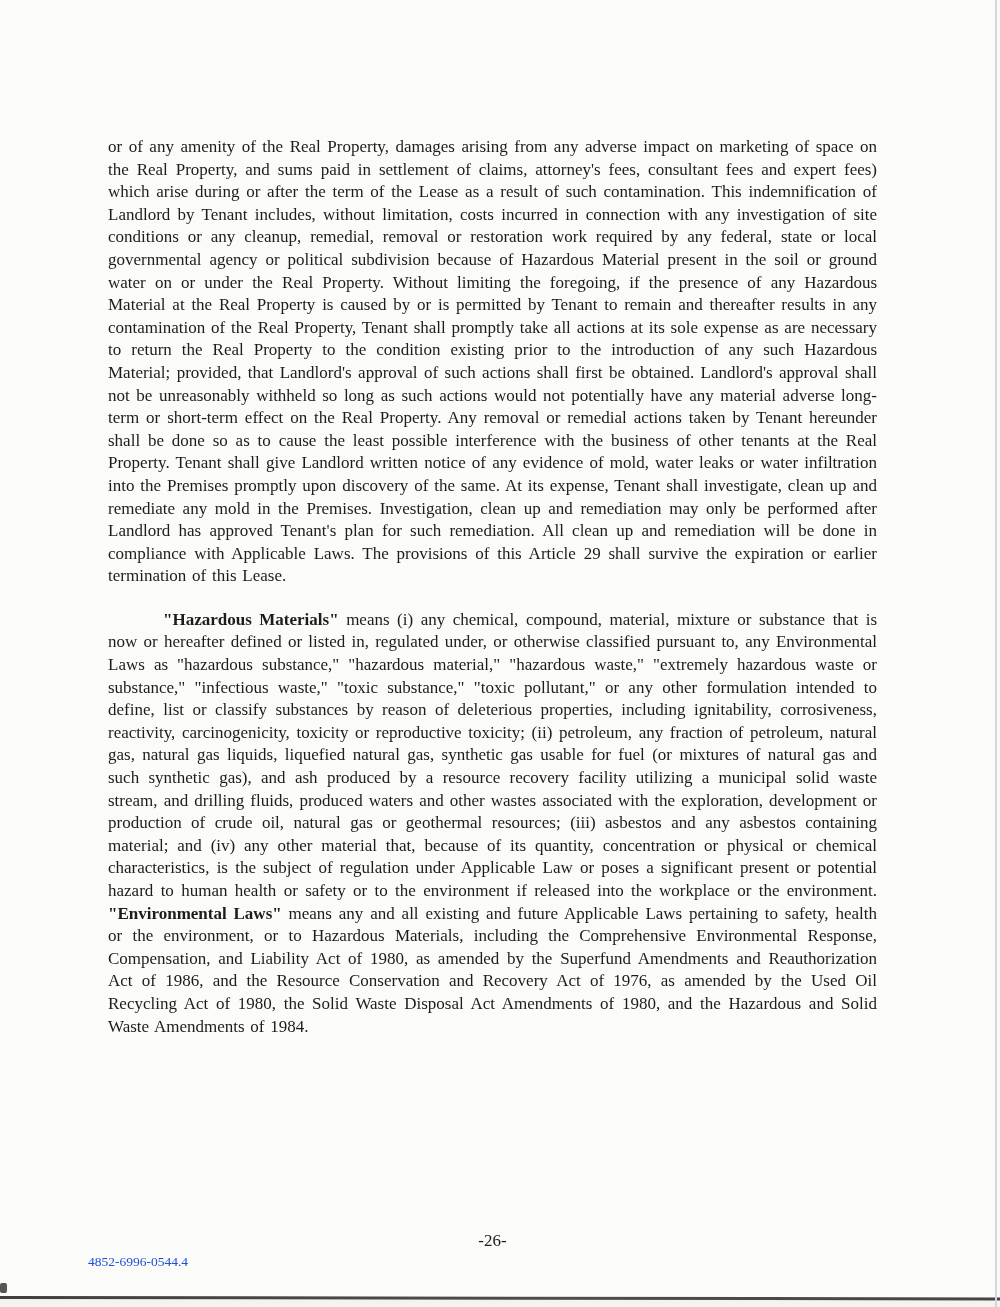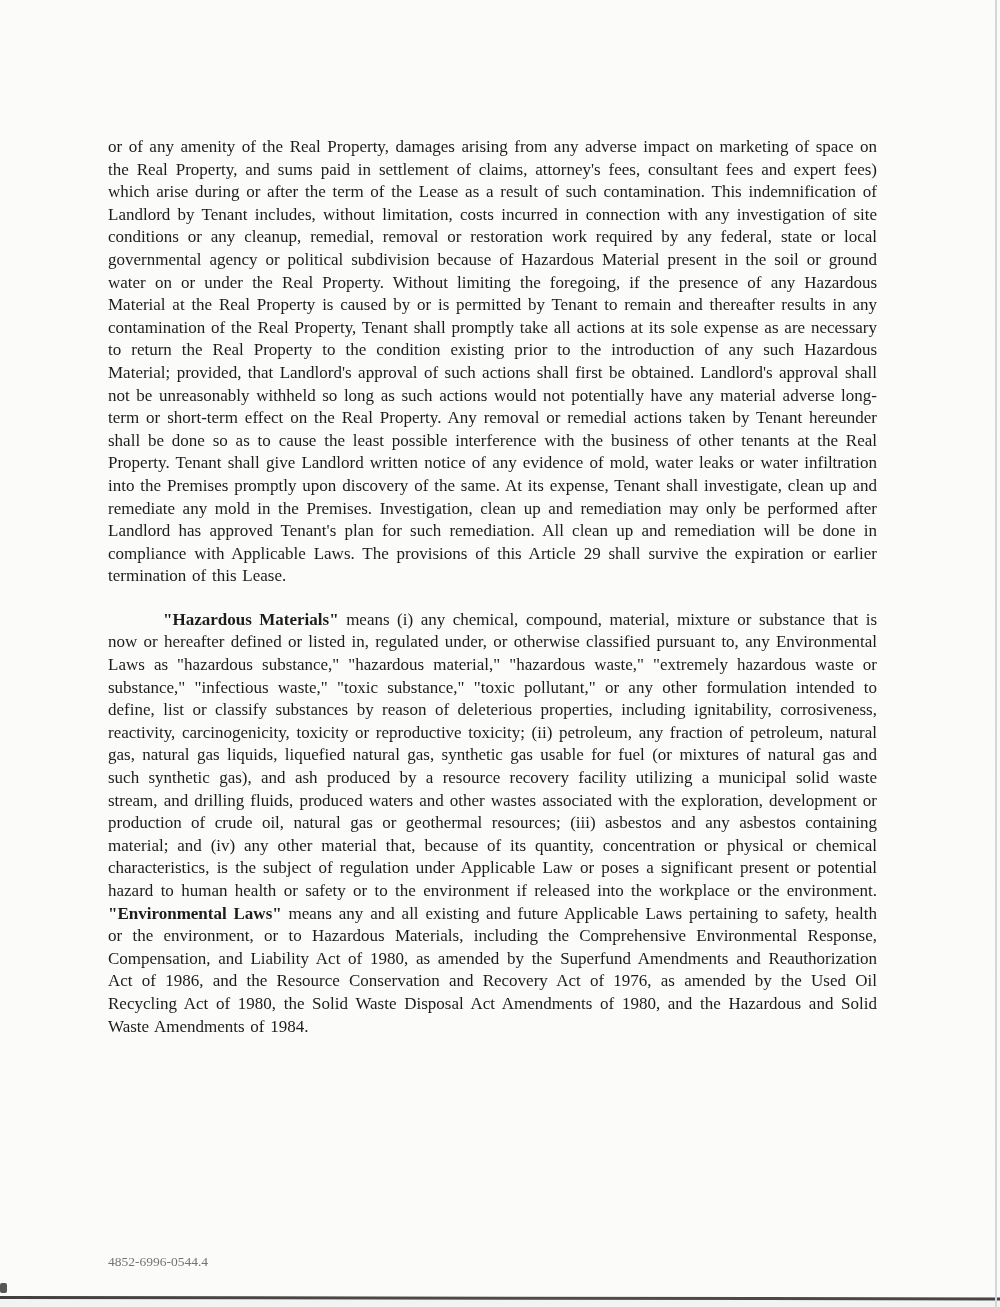--- a/index.html
+++ b/index.html
@@ -54,25 +54,25 @@
     left: 108px;
     top: 1231px;
     width: 769px;
     text-align: center;
     font-family: "Liberation Serif", "DejaVu Serif", serif;
     font-size: 17px;
     color: #1c1c1c;
   }
   .doc-number {
     position: absolute;
-    left: 108px;
+    left: 88px;
     top: 1254px;
     font-family: "Liberation Serif", "DejaVu Serif", serif;
     font-size: 13.5px;
-    color: #737373;
+    color: #1d4ed8;
   }
   .scan-edge-bottom {
     position: absolute;
     left: 0;
     top: 1296px;
     width: 1000px;
     height: 3px;
     background: linear-gradient(to right, #3f3f3f, #4d4d4d 55%, #454545);
     transform: rotate(0.08deg);
     transform-origin: left center;
@@ -114,20 +114,21 @@
       <feColorMatrix type="matrix" values="0 0 0 0 0.55  0 0 0 0 0.55  0 0 0 0 0.53  0 0 0 0.05 0"></feColorMatrix>
     </filter>
     <rect width="1000" height="1307" filter="url(#paperNoise)"></rect>
   </svg>
 
   <div class="text-block">
     <p class="para">or of any amenity of the Real Property, damages arising from any adverse impact on marketing of space on the Real Property, and sums paid in settlement of claims, attorney's fees, consultant fees and expert fees) which arise during or after the term of the Lease as a result of such contamination. This indemnification of Landlord by Tenant includes, without limitation, costs incurred in connection with any investigation of site conditions or any cleanup, remedial, removal or restoration work required by any federal, state or local governmental agency or political subdivision because of Hazardous Material present in the soil or ground water on or under the Real Property.  Without limiting the foregoing, if the presence of any Hazardous Material at the Real Property is caused by or is permitted by Tenant to remain and thereafter results in any contamination of the Real Property, Tenant shall promptly take all actions at its sole expense as are necessary to return the Real Property to the condition existing prior to the introduction of any such Hazardous Material; provided, that Landlord's approval of such actions shall first be obtained. Landlord's approval shall not be unreasonably withheld so long as such actions would not potentially have any material adverse long-term or short-term effect on the Real Property.  Any removal or remedial actions taken by Tenant hereunder shall be done so as to cause the least possible interference with the business of other tenants at the Real Property.  Tenant shall give Landlord written notice of any evidence of mold, water leaks or water infiltration into the Premises promptly upon discovery of the same.  At its expense, Tenant shall investigate, clean up and remediate any mold in the Premises.  Investigation, clean up and remediation may only be performed after Landlord has approved Tenant's plan for such remediation.  All clean up and remediation will be done in compliance with Applicable Laws.  The provisions of this Article 29 shall survive the expiration or earlier termination of this Lease.</p>
     <p class="para indent-first"><span class="bold">"Hazardous Materials"</span><span> means (i) any chemical, compound, material, mixture or substance that is now or hereafter defined or listed in, regulated under, or otherwise classified pursuant to, any Environmental Laws as "hazardous substance," "hazardous material," "hazardous waste," "extremely hazardous waste or substance," "infectious waste," "toxic substance," "toxic pollutant," or any other formulation intended to define, list or classify substances by reason of deleterious properties, including ignitability, corrosiveness, reactivity, carcinogenicity, toxicity or reproductive toxicity; (ii) petroleum, any fraction of petroleum, natural gas, natural gas liquids, liquefied natural gas, synthetic gas usable for fuel (or mixtures of natural gas and such synthetic gas), and ash produced by a resource recovery facility utilizing a municipal solid waste stream, and drilling fluids, produced waters and other wastes associated with the exploration, development or production of crude oil, natural gas or geothermal resources; (iii) asbestos and any asbestos containing material; and (iv) any other material that, because of its quantity, concentration or physical or chemical characteristics, is the subject of regulation under Applicable Law or poses a significant present or potential hazard to human health or safety or to the environment if released into the workplace or the environment.  </span><span class="bold">"Environmental Laws"</span><span> means any and all existing and future Applicable Laws pertaining to safety, health or the environment, or to Hazardous Materials, including the Comprehensive Environmental Response, Compensation, and Liability Act of 1980, as amended by the Superfund Amendments and Reauthorization Act of 1986, and the Resource Conservation and Recovery Act of 1976, as amended by the Used Oil Recycling Act of 1980, the Solid Waste Disposal Act Amendments of 1980, and the Hazardous and Solid Waste Amendments of 1984.</span></p>
   </div>
 
+  <div class="page-number">-26-</div>
 
   <div class="doc-number">4852-6996-0544.4</div>
 
   <div class="scan-strip-below"></div>
   <div class="scan-edge-bottom"></div>
   <div class="scan-edge-right"></div>
   <div class="scan-artifact-bottom-left"></div>
 
 </div>
 

